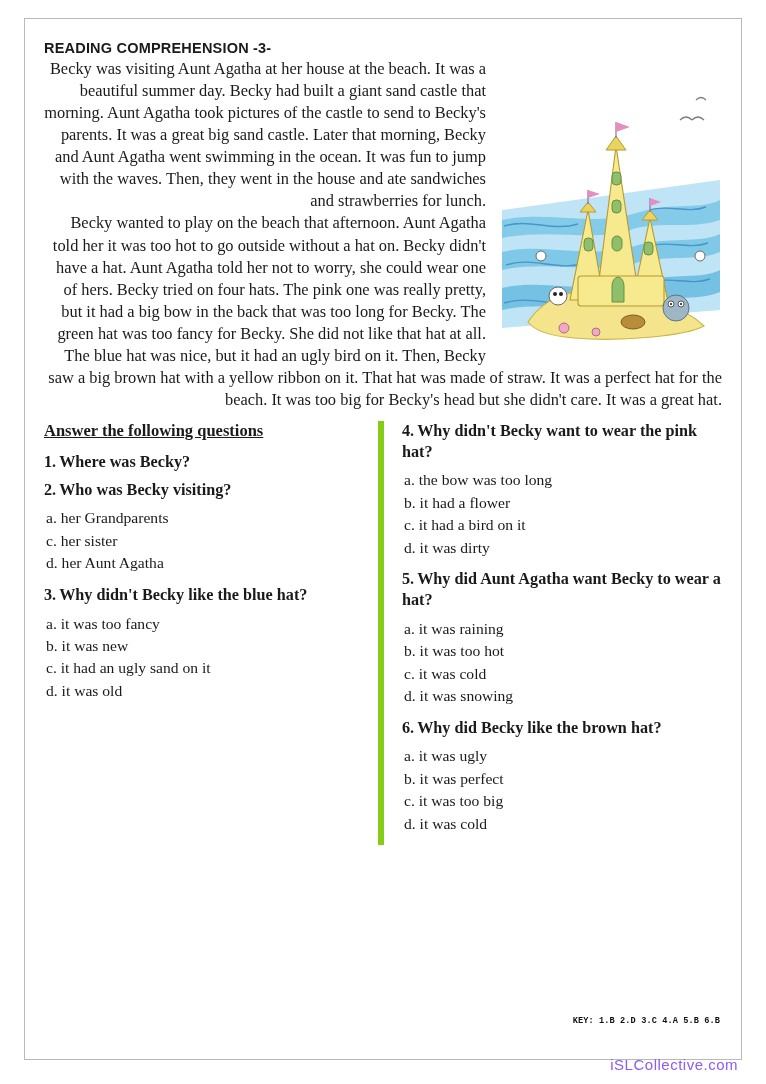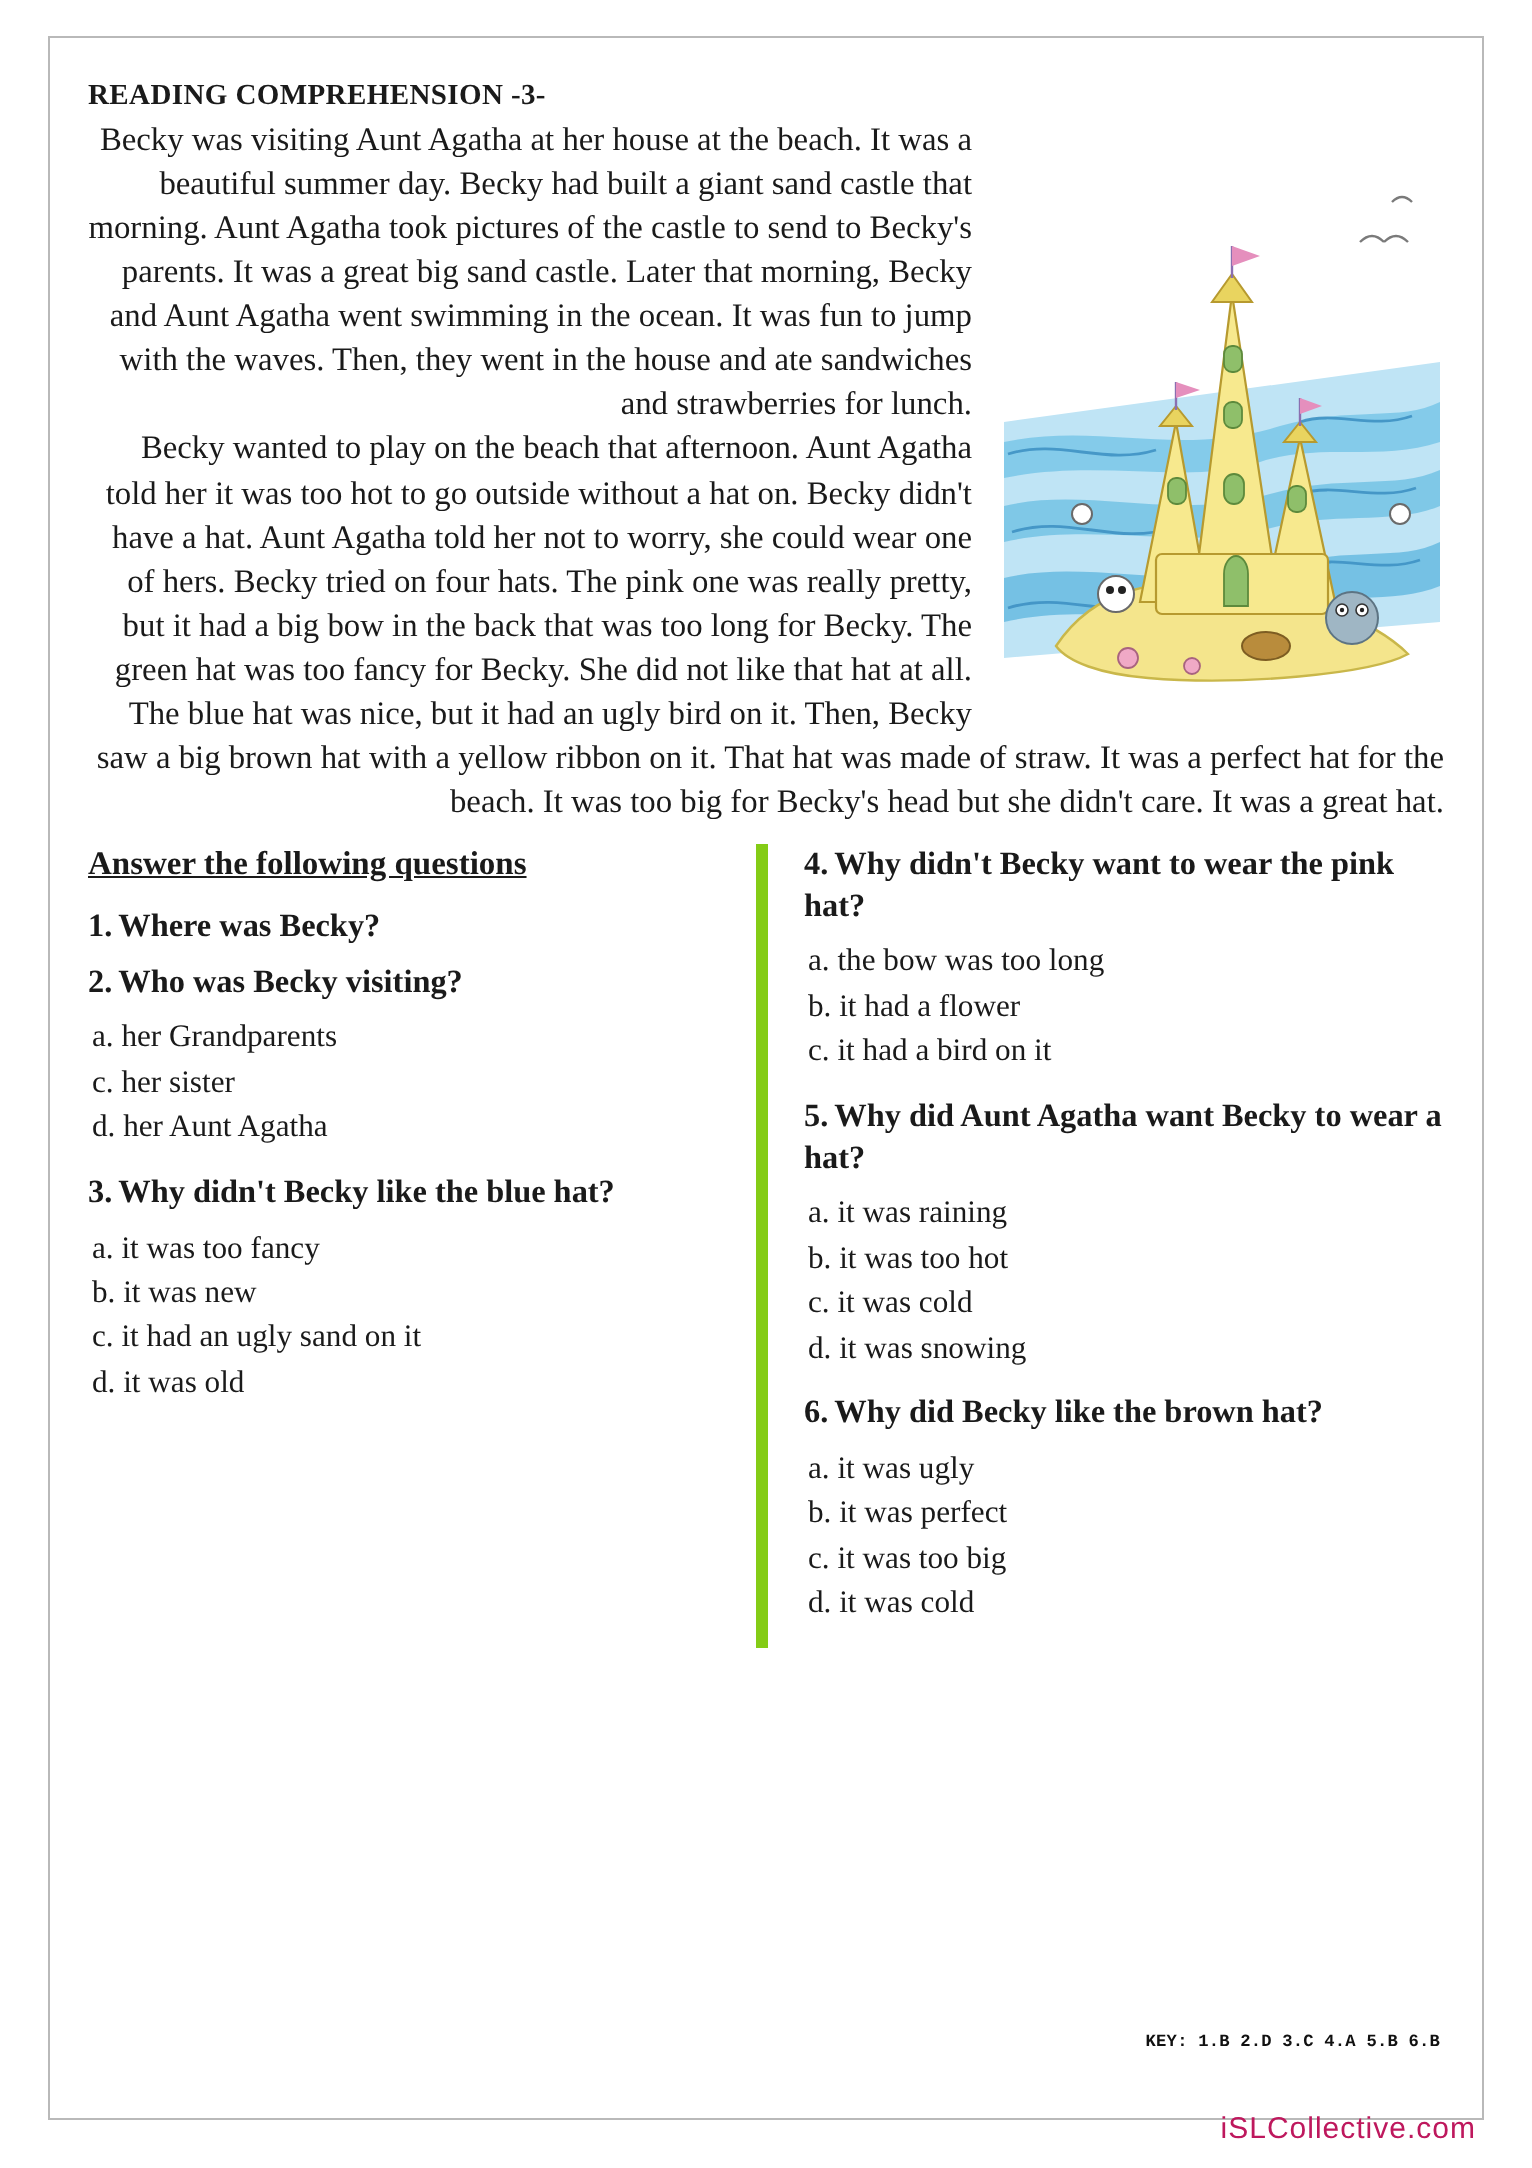--- a/index.html
+++ b/index.html
@@ -31,21 +31,21 @@
     border: 1px solid #b9b9b9;
     box-sizing: border-box;
   }
   .content {
     position: absolute;
     left: 44px;
     top: 40px;
     width: 678px;
   }
   .title {
-    font-family: Liberation Serif, serif;
+    font-family: Liberation Sans, sans-serif;
     font-weight: bold;
     font-size: 14.5px;
     letter-spacing: 0.2px;
     margin-bottom: 2px;
   }
   .story-wrap {
     position: relative;
     width: 678px;
   }
   .illustration {
@@ -117,21 +117,21 @@
     font-family: Liberation Mono, monospace;
     letter-spacing: 0.1px;
     color: #111;
   }
   .watermark {
     position: absolute;
     right: 28px;
     top: 1056px;
     font-family: "Liberation Sans", sans-serif;
     font-size: 15px;
-    color: #be185d;
+    color: #8b5cf6;
     letter-spacing: 0.5px;
   }
   
   .ill-svg { display:block; }
 </style>
 </head>
 <body>
 
 <div class="page">
   <div class="sheet-border"></div>
@@ -257,20 +257,21 @@
         </div>
       </div>
 
       <div class="col col-right">
         <div class="qblock first-right">
           <p class="question"><span class="qnum">4.</span><span>Why didn't Becky want to wear the pink hat?</span></p>
           <ul class="choices">
             <li>a. the bow was too long</li>
             <li>b. it had a flower</li>
             <li>c. it had a bird on it</li>
+            <li>d. it was dirty</li>
           </ul>
         </div>
 
         <div class="qblock">
           <p class="question"><span class="qnum">5.</span><span>Why did Aunt Agatha want Becky to wear a hat?</span></p>
           <ul class="choices">
             <li>a. it was raining</li>
             <li>b. it was too hot</li>
             <li>c. it was cold</li>
             <li>d. it was snowing</li>

